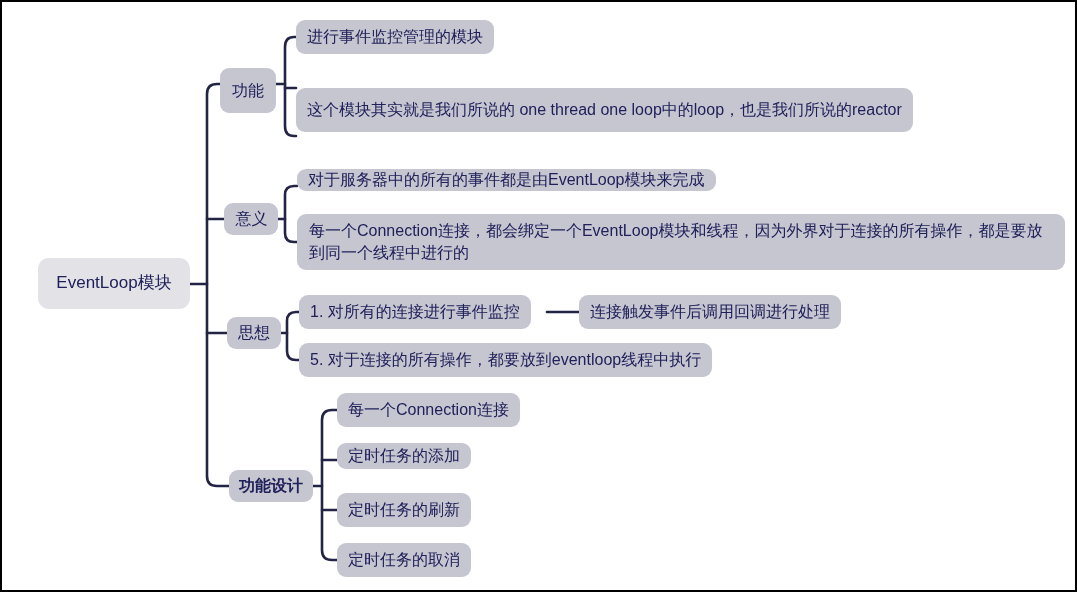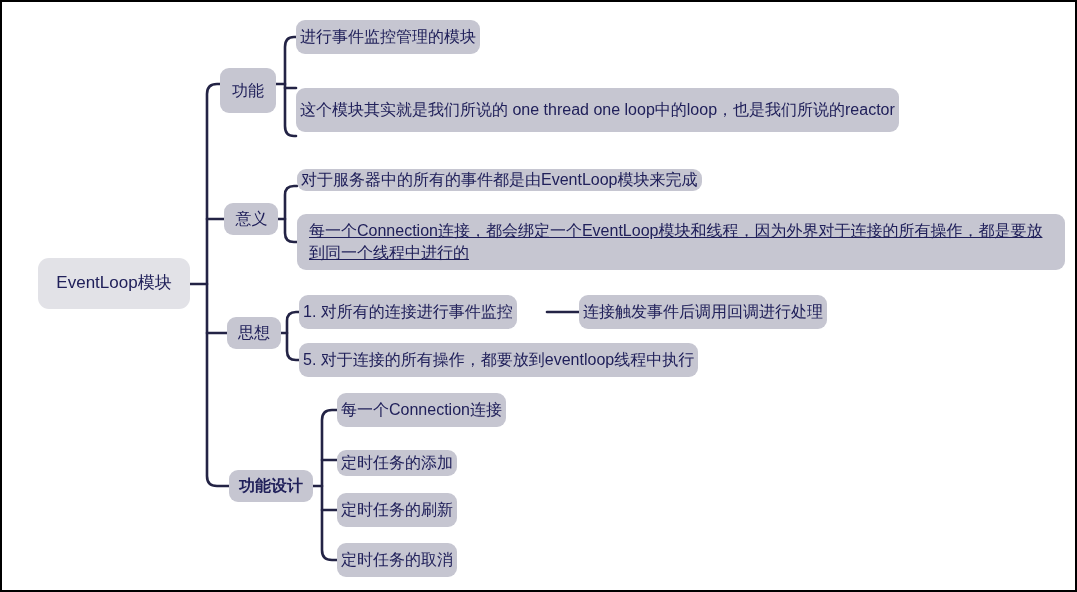--- a/index.html
+++ b/index.html
@@ -14,21 +14,21 @@
     overflow: hidden;
   }
   .edges { position: absolute; left: 0; top: 0; width: 1077px; height: 592px; }
   .node {
     position: absolute;
     display: inline-flex;
     align-items: center;
     background: #c6c6d1;
     color: #20205a;
     border-radius: 9px;
-    padding: 0 4px;
+    padding: 0 11px;
     font-size: 16px;
     white-space: nowrap;
     line-height: 1.2;
   }
   .node.root {
     background: #e2e2e7;
     font-size: 17px;
     border-radius: 11px;
     justify-content: center;
   }
@@ -74,24 +74,24 @@
 
   <div class="node branch" style="left:218px; top:66px; width:56px; height:45px;">功能</div>
   <div class="node branch" style="left:222px; top:201px; width:54px; height:32px;padding-left:10px;">意义</div>
   <div class="node branch" style="left:225px; top:315px; width:54px; height:32px;">思想</div>
   <div class="node branch" style="left:227px; top:468px; width:84px; height:32px;font-weight:bold;">功能设计</div>
 
   <div class="node" style="left:294px; top:18px; height:34px;">进行事件监控管理的模块</div>
   <div class="node" style="left:294px; top:86px; height:44px;">这个模块其实就是我们所说的 one thread one loop中的loop，也是我们所说的reactor</div>
 
   <div class="node" style="left:295px; top:167px; height:22px;">对于服务器中的所有的事件都是由EventLoop模块来完成</div>
-  <div class="node wrap2" style="left:295px; top:212px; width:768px; min-height:56px;text-decoration:underline;">每一个Connection连接，都会绑定一个EventLoop模块和线程，因为外界对于连接的所有操作，都是要放到同一个线程中进行的</div>
+  <div class="node wrap2" style="left:295px; top:212px; width:768px; min-height:56px;">每一个Connection连接，都会绑定一个EventLoop模块和线程，因为外界对于连接的所有操作，都是要放到同一个线程中进行的</div>
 
   <div class="node" style="left:297px; top:293px; height:34px;">1. 对所有的连接进行事件监控</div>
   <div class="node" style="left:577px; top:293px; height:34px;">连接触发事件后调用回调进行处理</div>
   <div class="node" style="left:297px; top:341px; height:34px;">5. 对于连接的所有操作，都要放到eventloop线程中执行</div>
 
   <div class="node" style="left:335px; top:391px; height:34px;">每一个Connection连接</div>
-  <div class="node" style="left:335px; top:441px; height:26px;margin-top:7px;">定时任务的添加</div>
+  <div class="node" style="left:335px; top:441px; height:26px;">定时任务的添加</div>
   <div class="node" style="left:335px; top:491px; height:34px;">定时任务的刷新</div>
   <div class="node" style="left:335px; top:541px; height:34px;">定时任务的取消</div>
 
 </div>
 
 </body></html>

